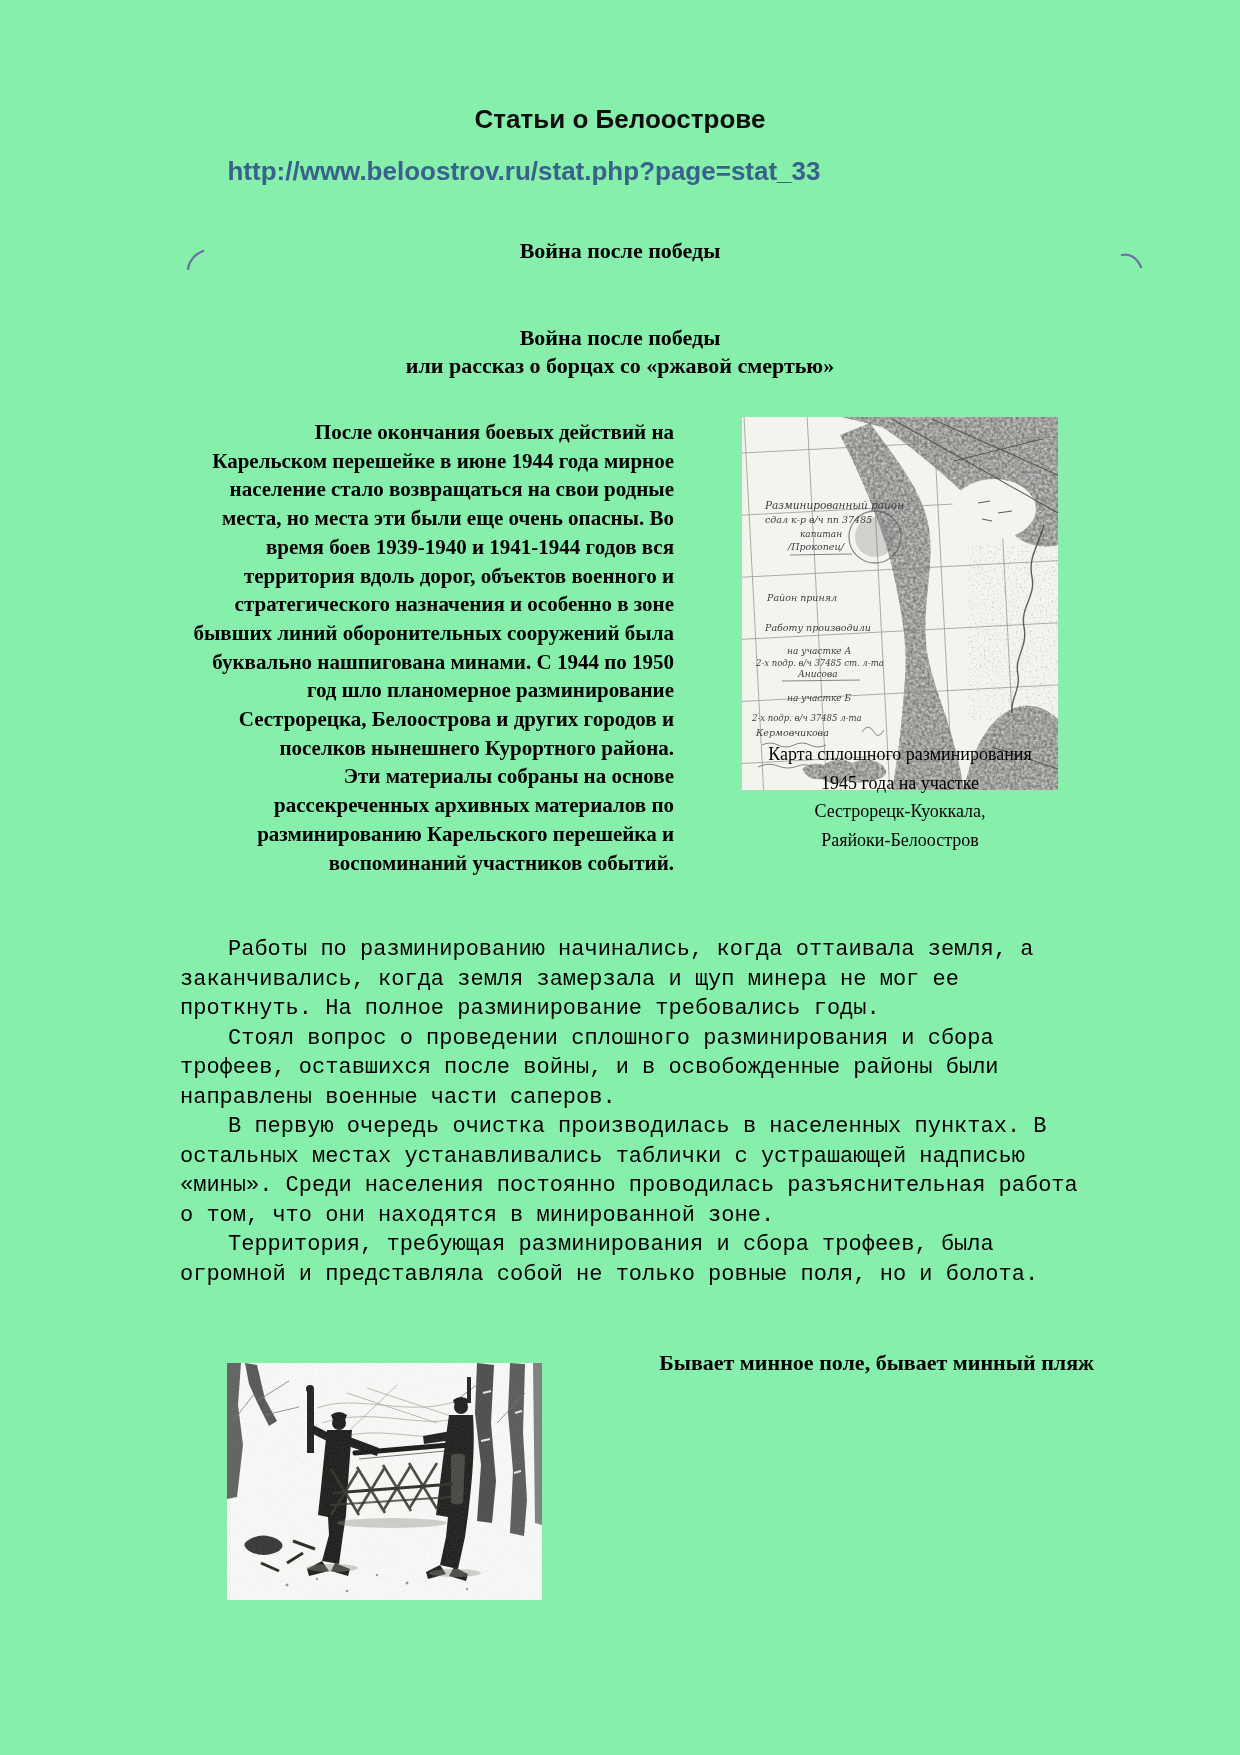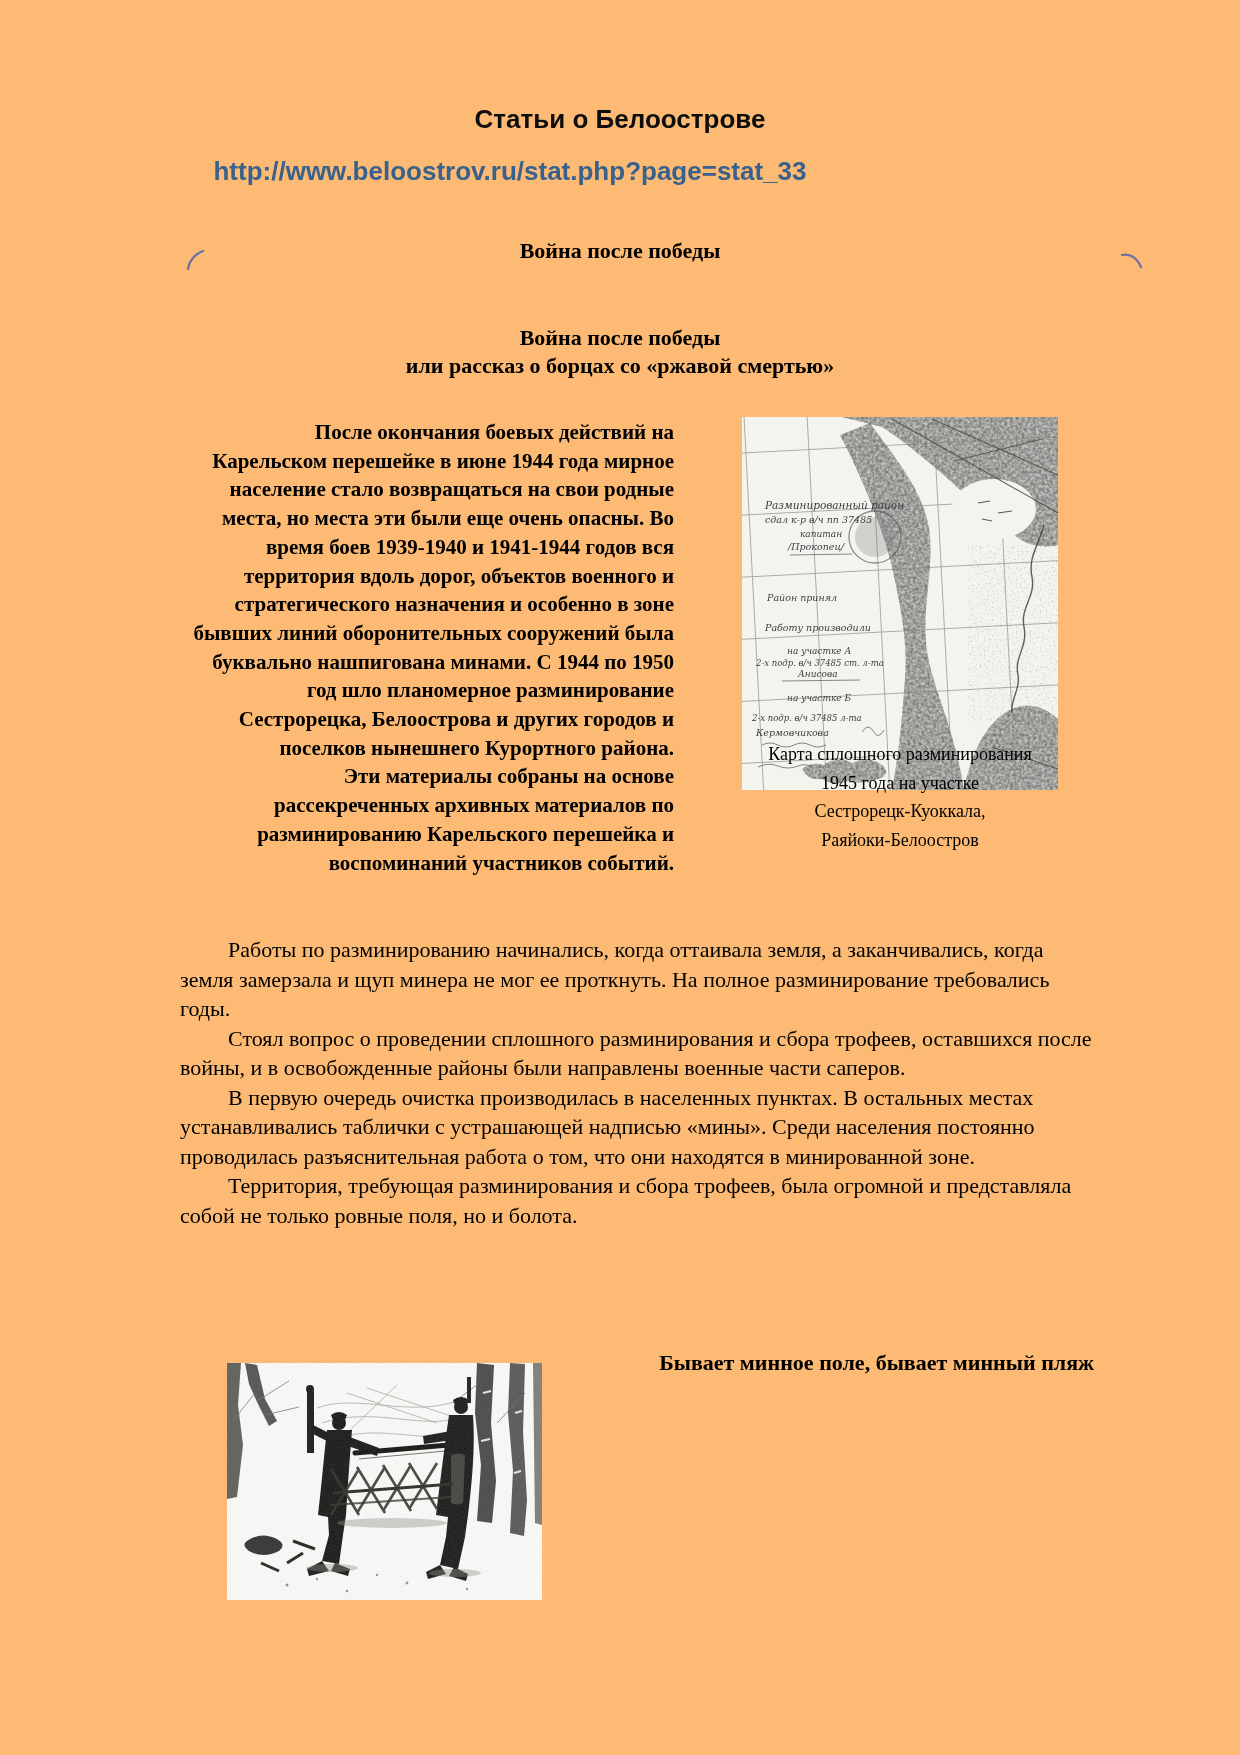--- a/index.html
+++ b/index.html
@@ -1,36 +1,37 @@
 <!DOCTYPE html>
 <html><head>
 <meta charset="utf-8">
 <style>
   html,body{margin:0;padding:0;background:#ffffff;}
   .page{
     position:relative;
     width:1240px;
     height:1755px;
-    background:#fdba74;
+    background:#86efac;
     font-family:"Liberation Serif", serif;
     color:#000;
     overflow:hidden;
   }
   .doc-title{
     position:absolute; top:104px; left:0; width:1240px;
     text-align:center;
     font-family:"Liberation Sans", sans-serif;
     font-weight:bold; font-size:26px; color:#0d0d0d;
   }
   .doc-url{
     position:absolute; top:156px; left:0; width:1020px;
     text-align:center;
     font-family:"Liberation Sans", sans-serif;
     font-weight:bold; font-size:26px;
     text-decoration:none;
+    padding-left:14px;
   }
   .page-header{
     position:absolute; top:238px; left:0; width:1240px;
     text-align:center;
     font-weight:bold; font-size:22px;
   }
   .ornament{position:absolute;}
   .article-title{
     position:absolute; top:324px; left:0; width:1240px;
     text-align:center; font-weight:bold; font-size:22px; line-height:28px;
@@ -46,21 +47,21 @@
   }
   .map-figure .map-wrap{width:316px; height:305px; margin:0 auto;}
   .map-caption{
     margin-top:18px; text-align:center;
     font-size:18px; line-height:28.5px;
   }
   .body-text{
     position:absolute; top:935px; left:180px; width:914px;
     font-size:22px; line-height:29.5px;
   }
-  .body-text p{margin:0; text-indent:48px;}
+  .body-text p{margin:0; text-indent:48px;font-family:Liberation Mono, monospace;}
   .subheading{
     position:absolute; top:1306px; left:180px; width:914px;
     text-align:right; font-weight:bold; font-size:22px;margin-top:44px;
   }
   .photo-wrap{
     position:absolute; top:1363px; left:227px; width:315px; height:237px;
   }
   svg{display:block;}
   .map-note{
     font-family:"DejaVu Serif", serif;

